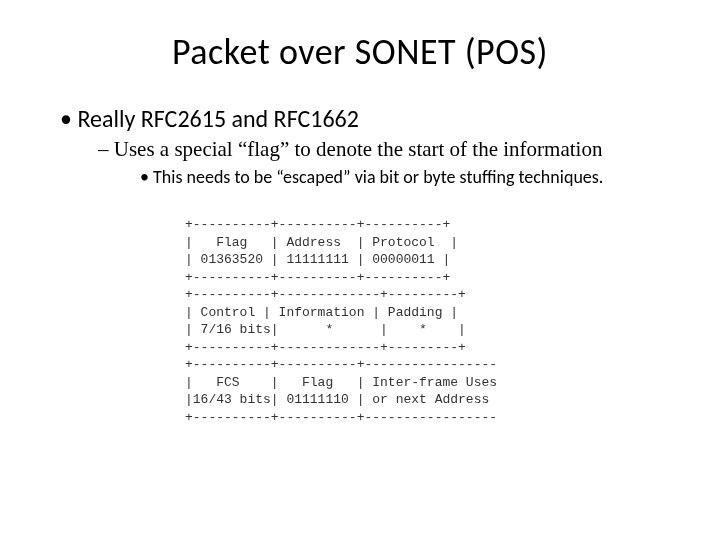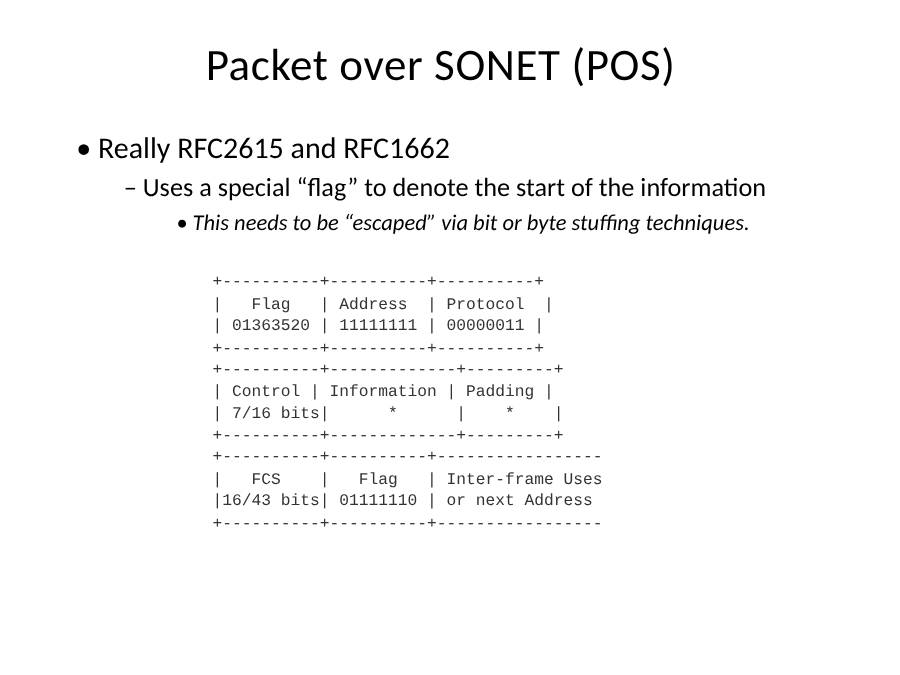--- a/index.html
+++ b/index.html
@@ -9,55 +9,55 @@
     height: 540px;
     background: #ffffff;
     font-family: Calibri, "Segoe UI", Arial, sans-serif;
     color: #000000;
   }
   .slide {
     width: 720px;
     height: 388px;
     position: relative;
     box-sizing: border-box;
-    padding: 20px 50px 0 35px;
+    padding: 20px 50px 0 50px;
   }
   .title {
     text-align: center;
     font-size: 36px;
     font-weight: 400;
     margin: 10px 0 30px 0;
     letter-spacing: 0.5px;
   }
   ul {
-    margin: 16px;
+    margin: 0;
     padding: 0;
     list-style: none;
   }
   .lvl1 {
     font-size: 24px;
     margin-left: 10px;
     margin-bottom: 4px;
   }
   .lvl1::before {
     content: "• ";
   }
   .lvl2 {
     font-size: 21px;
     margin-left: 48px;
     margin-bottom: 4px;
+    font-family: Liberation Serif, serif;
   }
   .lvl2::before {
     content: "– ";
   }
   .lvl3 {
     font-size: 18px;
     margin-left: 90px;
     margin-bottom: 4px;
-    font-style: italic;
   }
   .lvl3::before {
     content: "• ";
   }
   .diagram {
     font-family: "Courier New", Courier, monospace;
     font-size: 13px;
     line-height: 1.35;
     white-space: pre;
     color: #333;

